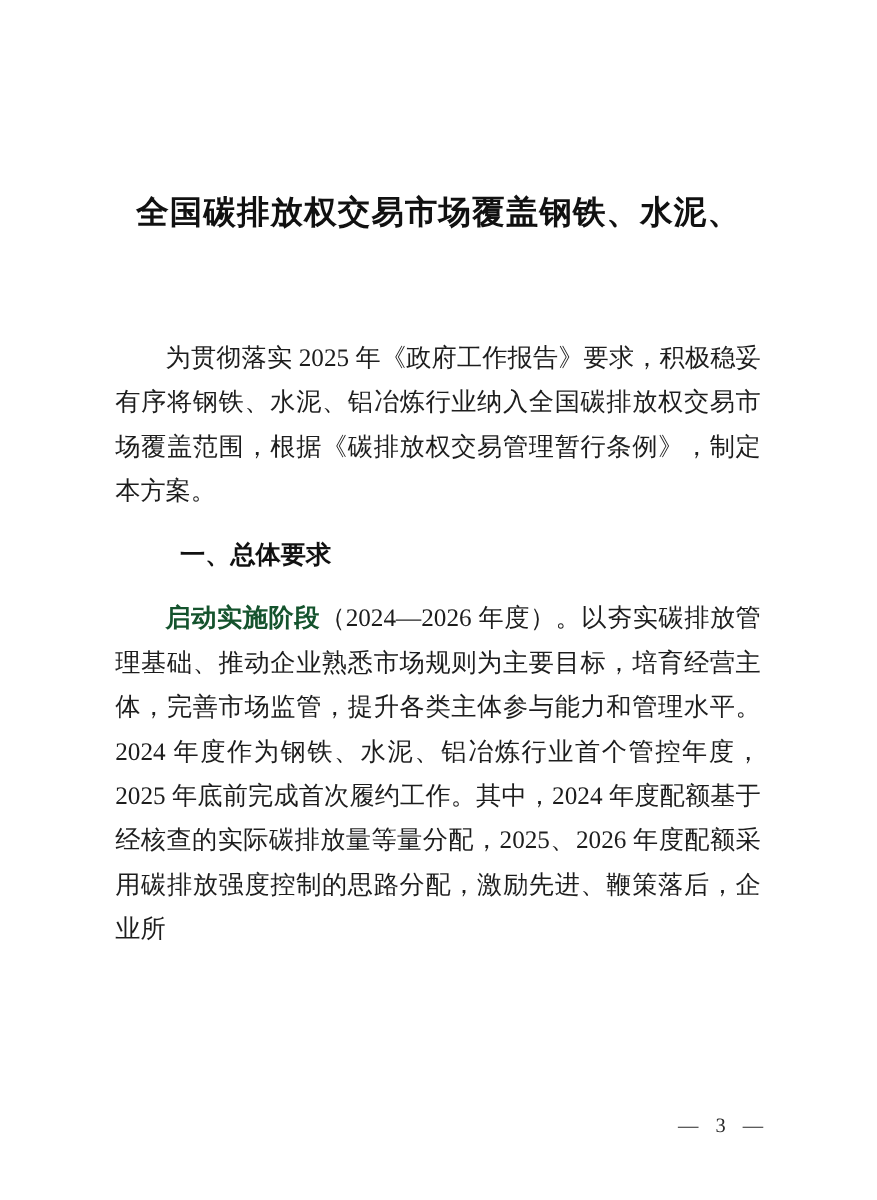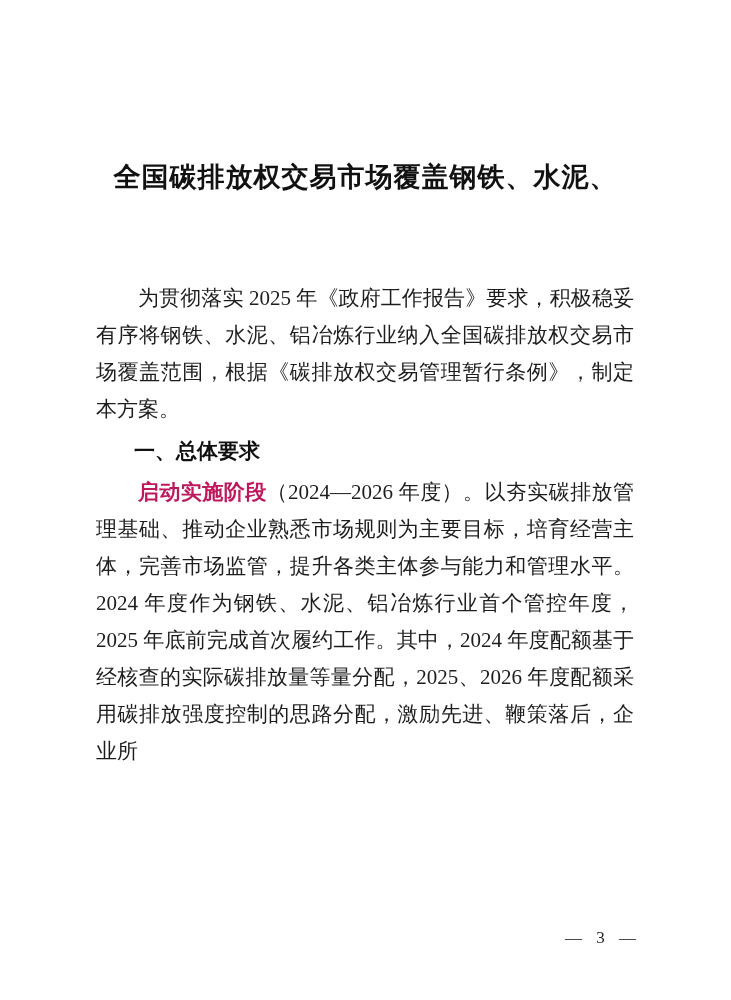--- a/index.html
+++ b/index.html
@@ -37,30 +37,30 @@
     font-size: 21px;
     line-height: 37px;
     text-align: justify;
     color: #1d1d1d;
   }
   .para {
     margin: 4px;
     text-indent: 2em;
   }
   .section-heading {
-    margin: 0;
+    margin: 16px;
     text-indent: 2em;
     font-family: "Liberation Sans", "DejaVu Sans", sans-serif;
     font-weight: 700;
     color: #111111;
   }
   .phase-lead {
     font-family: "Liberation Sans", "DejaVu Sans", sans-serif;
     font-weight: 700;
-    color: #be185d;
+    color: #14532d;
   }
   .footer {
     position: absolute;
     top: 928px;
     right: 90px;
     font-family: "Liberation Serif", "DejaVu Serif", serif;
     font-size: 17px;
     letter-spacing: 5px;
     color: #2a2a2a;
     white-space: pre;

